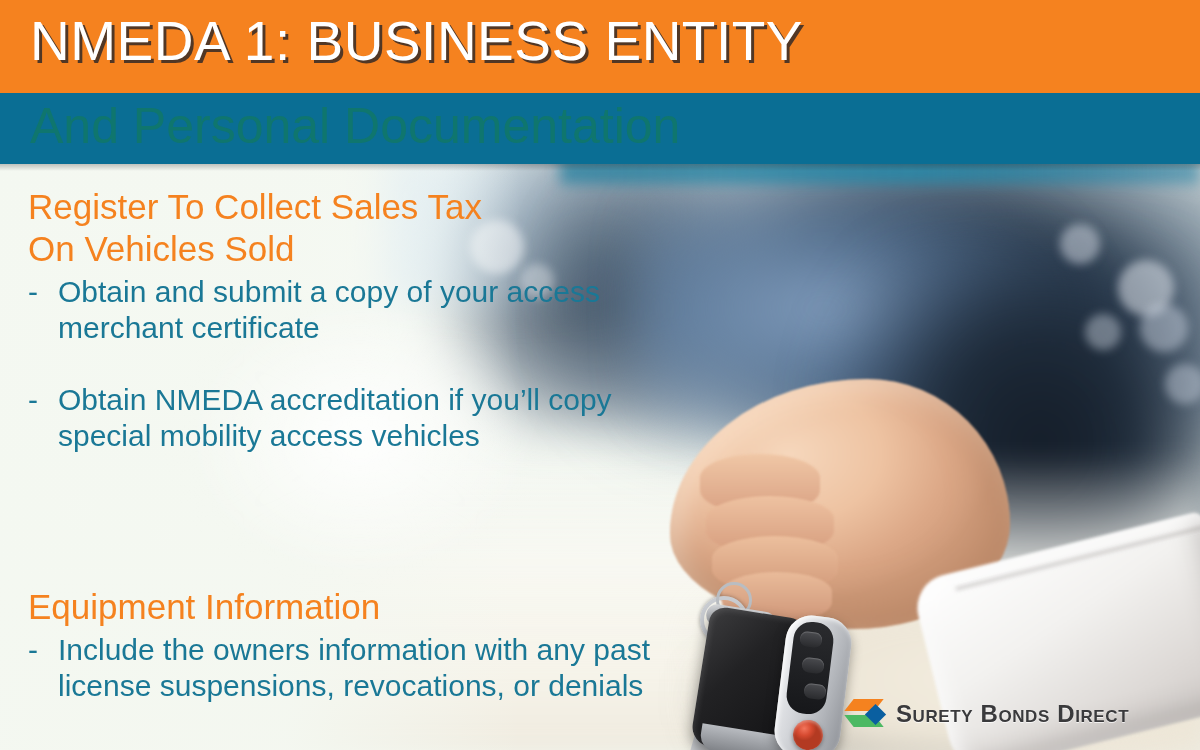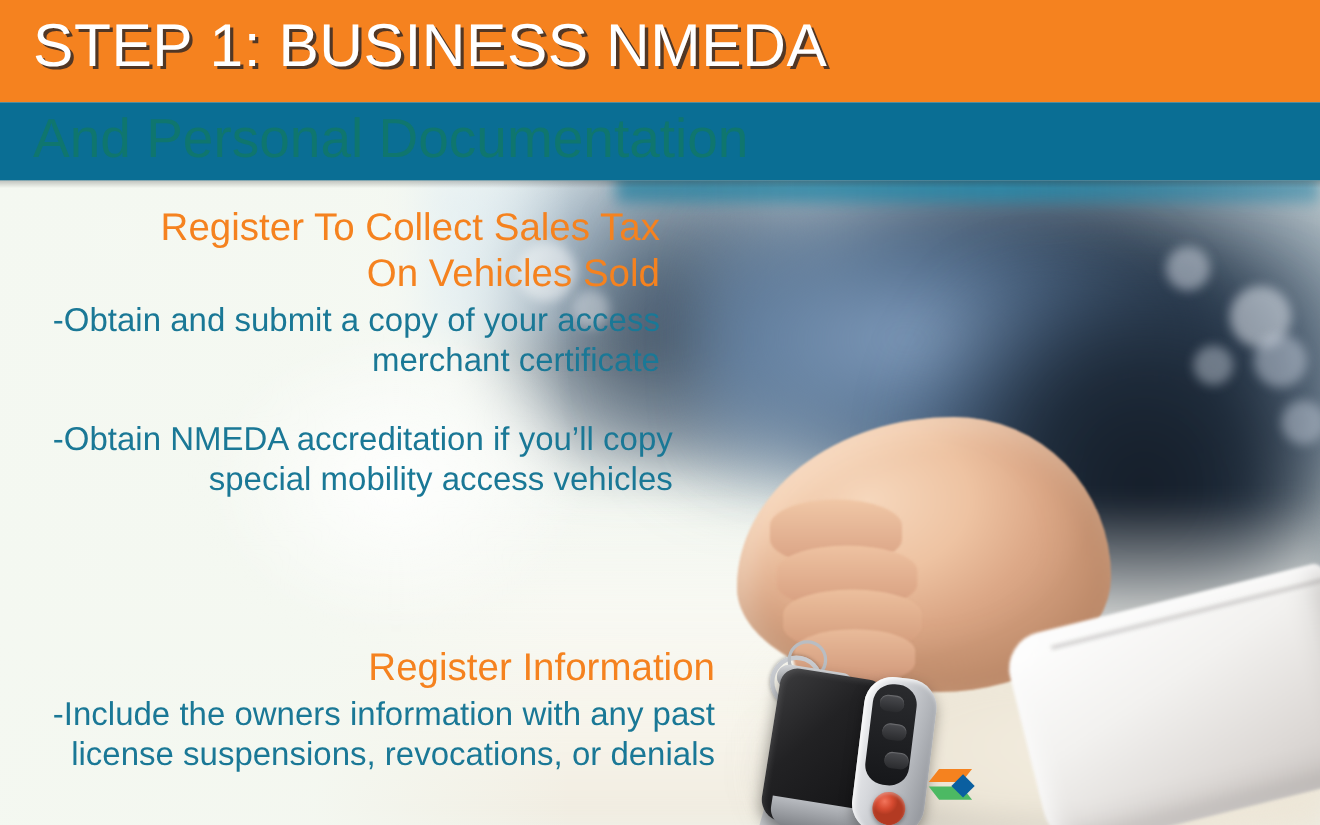--- a/index.html
+++ b/index.html
@@ -112,21 +112,21 @@
      background:linear-gradient(180deg,rgba(0,0,0,.22),rgba(0,0,0,0));}
 
   .h1{position:absolute;left:30px;top:9px;
       font-size:55px;font-weight:400;letter-spacing:.5px;color:#ffffff;
       text-shadow:3px 3px 0 rgba(25,30,40,.75);white-space:nowrap;}
   .h2{position:absolute;left:30px;top:97px;
       font-size:50px;font-weight:400;color:#0f766e;white-space:nowrap;}
 
   
   .content{position:absolute;left:0;top:164px;width:1200px;height:586px;}
-  .section{position:absolute;left:28px;text-align:right;}
+  .section{position:absolute;left:28px;}
   .sec-title{color:#F5821F;font-size:35px;line-height:42px;font-weight:400;white-space:pre-line;
      margin:0 0 4px 0;}
   .bullet{display:flex;align-items:flex-start;color:#1A7896;font-size:30px;line-height:36px;}
   .dash{width:30px;flex:0 0 30px;color:#1A7896;}
   .btxt{white-space:pre-line;}
 
   
   .logo{position:absolute;left:849px;top:692px;width:330px;height:44px;display:flex;align-items:center;}
   .logo-mark{position:relative;width:40px;height:40px;flex:0 0 40px;}
   .lm{position:absolute;}
@@ -195,21 +195,21 @@
     <div class="btn-red"></div>
 
     <div class="ph left-fade"></div>
     <div class="ph left-white"></div>
   </div>
 
   <div class="bar-orange"></div>
   <div class="bar-teal"></div>
   <div class="bar-shadow"></div>
 
-  <div class="h1">STEP 1: BUSINESS NMEDA</div>
+  <div class="h1">NMEDA 1: BUSINESS ENTITY</div>
   <div class="h2">And Personal Documentation</div>
 
   <div class="content">
 
     <div class="section" style="top:22px;">
       <div class="sec-title">Register To Collect Sales Tax
 On Vehicles Sold</div>
       <div class="bullet">
         <span class="dash">-</span>
         <span class="btxt">Obtain and submit a copy of your access
@@ -219,30 +219,31 @@
 
     <div class="section" style="top:218px;">
       <div class="bullet">
         <span class="dash">-</span>
         <span class="btxt">Obtain NMEDA accreditation if you’ll copy
 special mobility access vehicles</span>
       </div>
     </div>
 
     <div class="section" style="top:422px;">
-      <div class="sec-title">Register Information</div>
+      <div class="sec-title">Equipment Information</div>
       <div class="bullet">
         <span class="dash">-</span>
         <span class="btxt">Include the owners information with any past
 license suspensions, revocations, or denials</span>
       </div>
     </div>
   </div>
 
   <div class="logo">
     <div class="logo-mark">
       <div class="lm lm-orange"></div>
       <div class="lm lm-green"></div>
       <div class="lm lm-blue"></div>
     </div>
+    <div class="logo-text">Surety Bonds Direct</div>
   </div>
 
 </div>
 
 </body></html>

